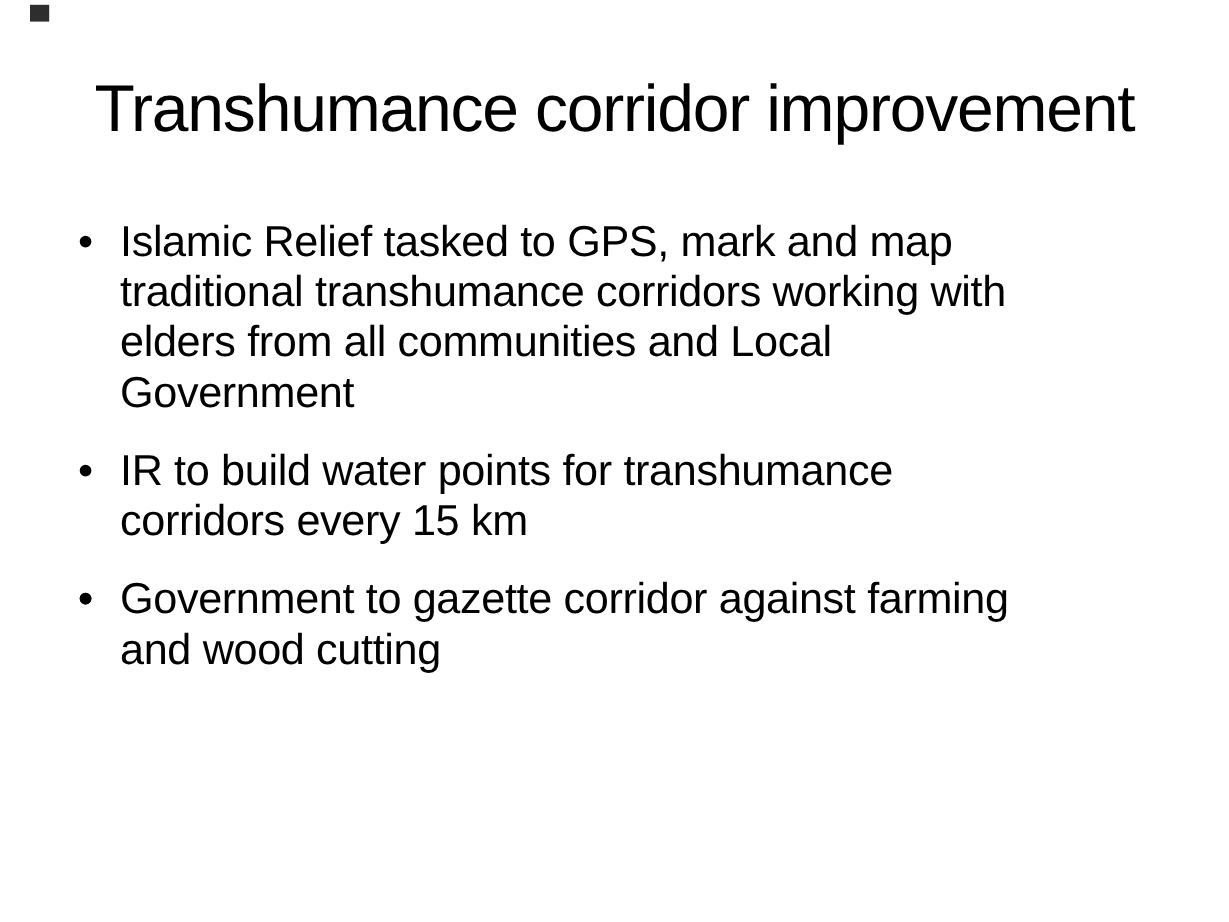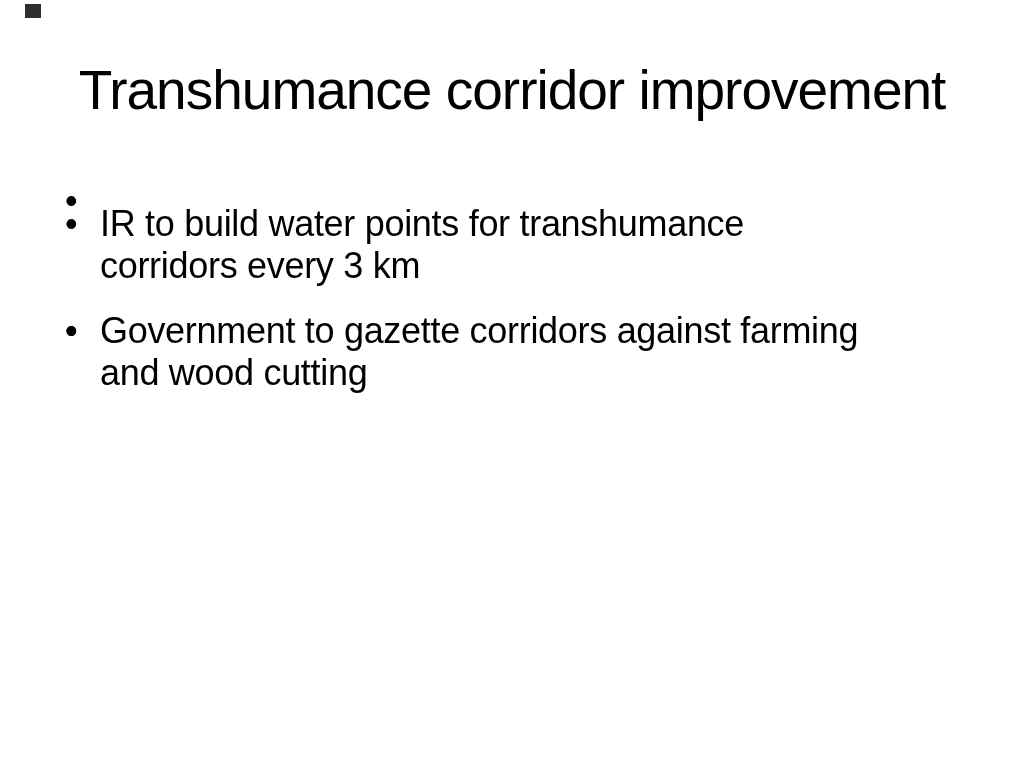--- a/index.html
+++ b/index.html
@@ -75,32 +75,36 @@
 
   <div class="corner-mark top"></div>
   <div class="corner-mark bottom"></div>
 
   <h1 class="title">Transhumance corridor improvement</h1>
 
   <ul class="bullets">
 
     <li class="bullet">
       <span class="marker">•</span>
+      <span class="text">Islamic Relief tasked to GPS, mark and map
+traditional transhumance corridors working with
+elders from all communities and Local
+Government</span>
     </li>
 
     <li class="bullet">
       <span class="marker">•</span>
       <span class="text">IR to build water points for transhumance
-corridors every 3 km</span>
+corridors every 15 km</span>
     </li>
 
     <li class="bullet">
       <span class="marker">•</span>
     </li>
 
     <li class="bullet">
       <span class="marker">•</span>
-      <span class="text">Government to gazette corridors against farming
+      <span class="text">Government to gazette corridor against farming
 and wood cutting</span>
     </li>
 
   </ul>
 </div>
 
 </body></html>

